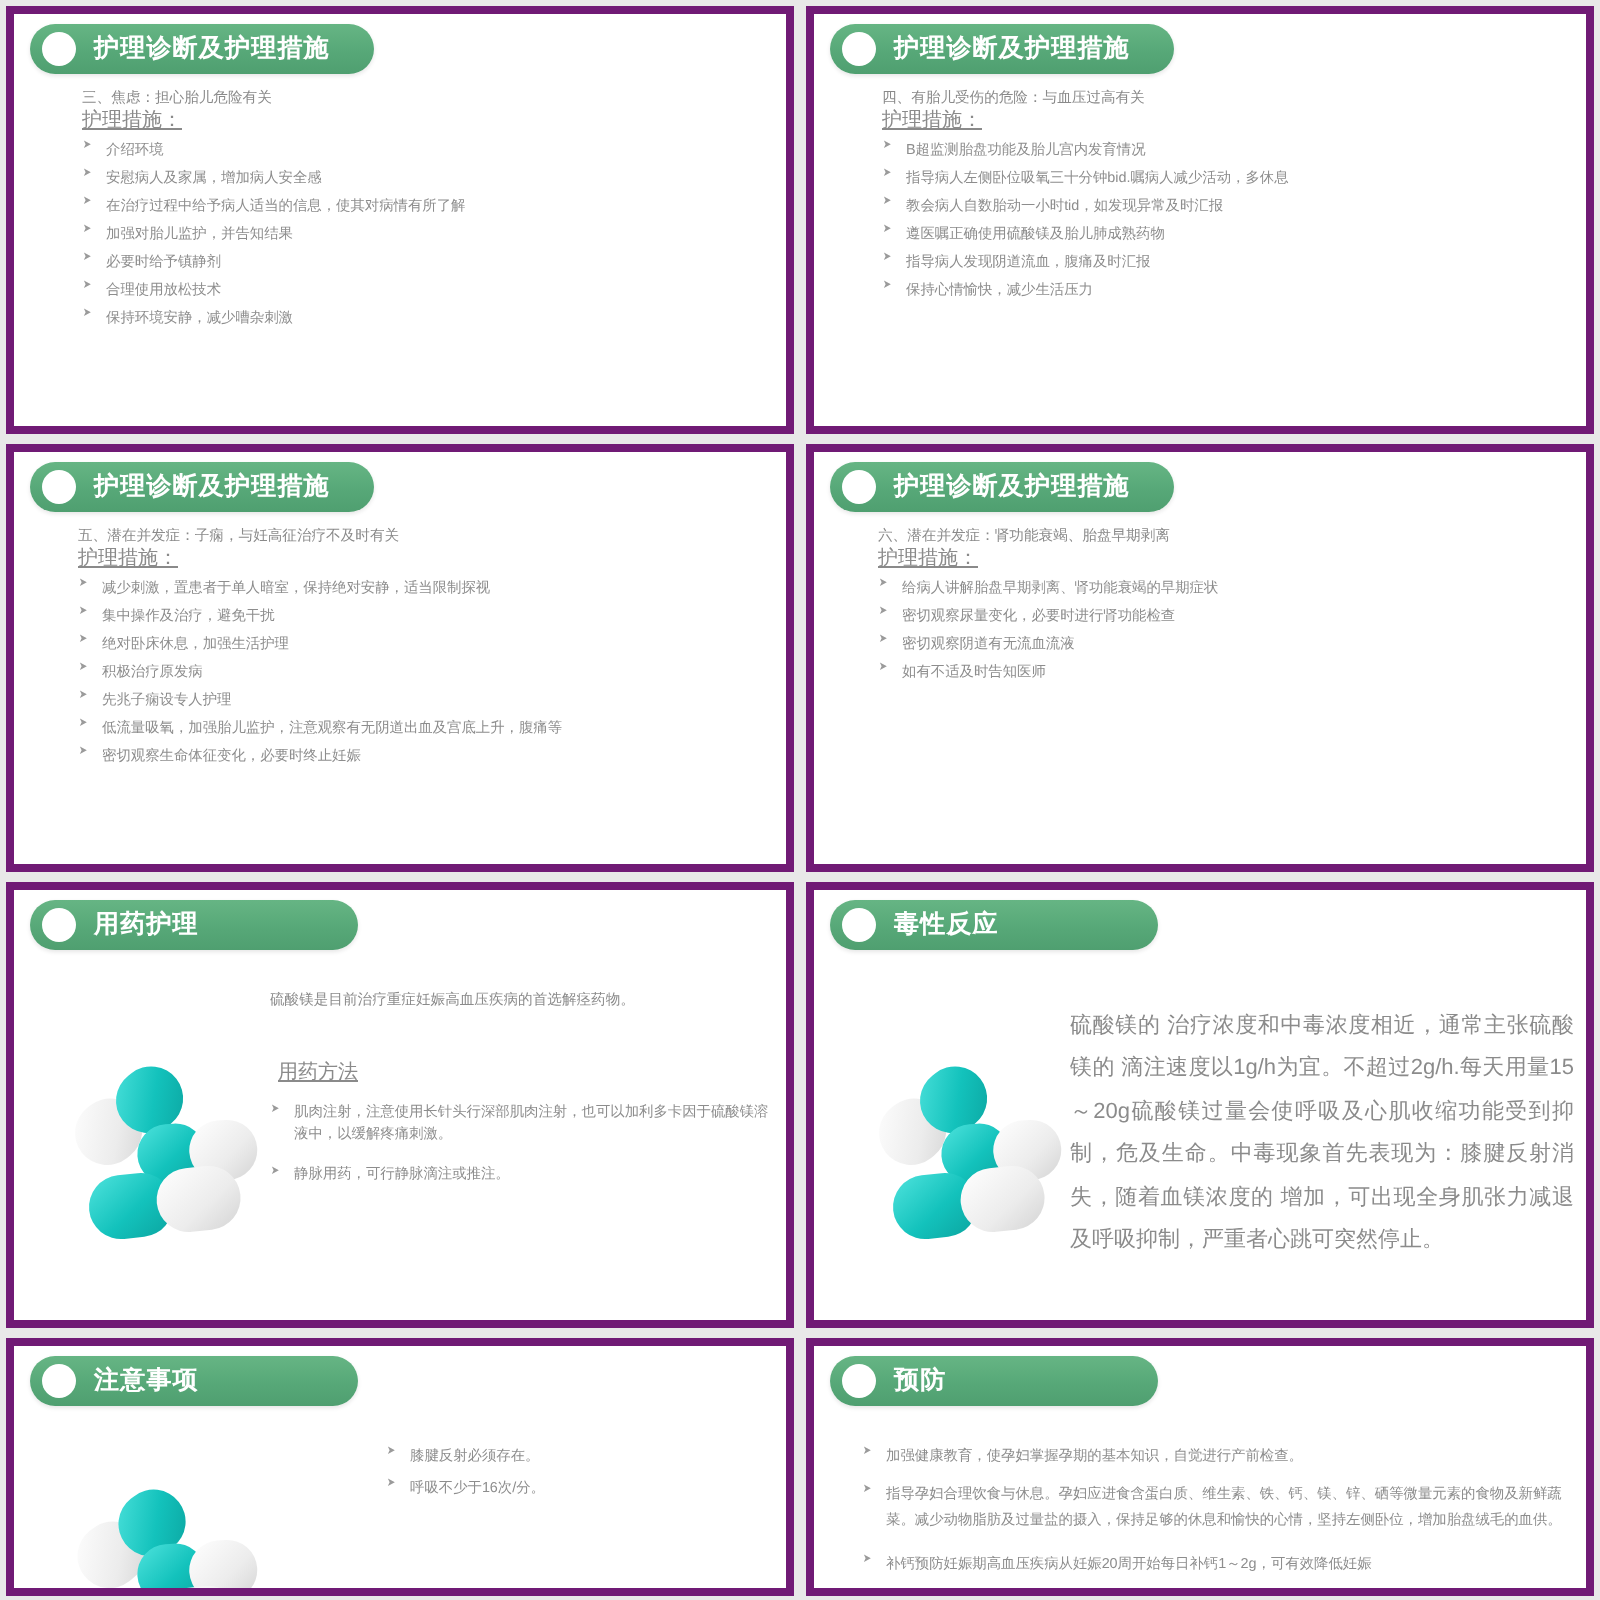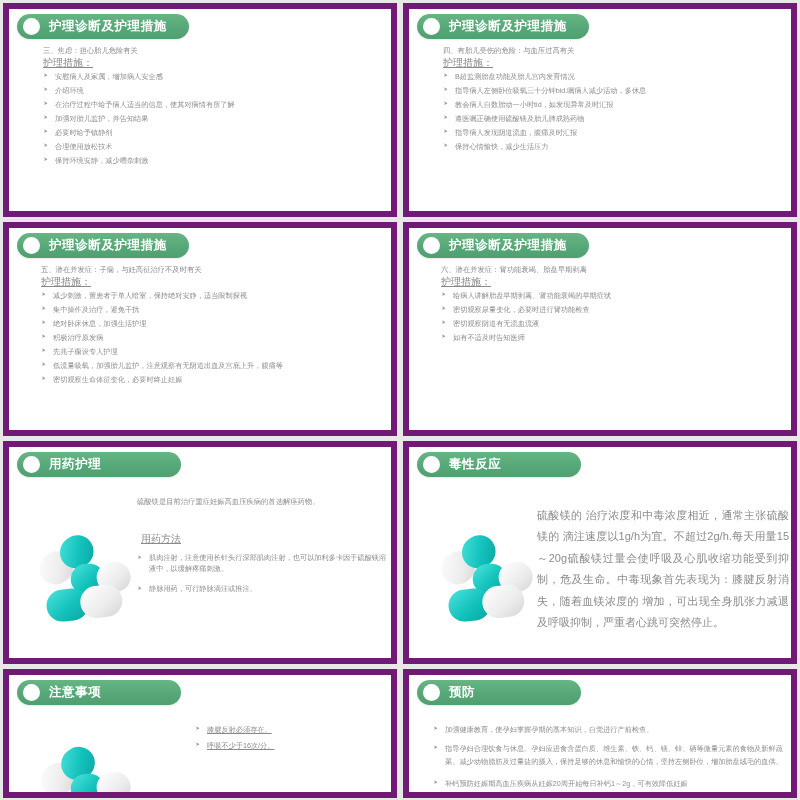--- a/index.html
+++ b/index.html
@@ -13,21 +13,21 @@
     width: 800px; height: 800px;
     display: grid;
     grid-template-columns: 400px 400px;
     grid-template-rows: 219px 219px 228px 134px;
     background: #e8e8e8;
   }
   .slide {
     background: #0f172a;
     position: relative;
     overflow: hidden;
-    border: 6px solid #701a75;
+    border: 4px solid #701a75;
     margin: 3px 3px 2px 3px;
   }
   .slide-inner {
     position: absolute;
     inset: 0;
     background: #ffffff;
   }
 
   
   .hdr {
@@ -139,22 +139,22 @@
   <div class="slide">
     <div class="slide-inner">
       <div class="hdr">
         <span class="hdr-dot"></span>
         <span class="hdr-title">护理诊断及护理措施</span>
       </div>
       <div class="body txt-a">
         <div class="lead">三、焦虑：担心胎儿危险有关</div>
         <div class="sub">护理措施：</div>
         <ul class="bullets">
+          <li>介绍环境</li>
           <li>安慰病人及家属，增加病人安全感</li>
-          <li>介绍环境</li>
           <li>在治疗过程中给予病人适当的信息，使其对病情有所了解</li>
           <li>加强对胎儿监护，并告知结果</li>
           <li>必要时给予镇静剂</li>
           <li>合理使用放松技术</li>
           <li>保持环境安静，减少嘈杂刺激</li>
         </ul>
       </div>
     </div>
   </div>
 
@@ -308,21 +308,21 @@
         <g transform="translate(44,30) rotate(-4 30 20)">
           <rect x="0" y="0" width="34" height="30" rx="15" fill="url(#tealA)"></rect>
           <rect x="26" y="0" width="34" height="30" rx="15" fill="url(#whiteA)"></rect>
         </g>
         <g transform="translate(20,54) rotate(-6 40 22)">
           <rect x="0" y="0" width="42" height="32" rx="16" fill="url(#tealA)"></rect>
           <rect x="34" y="0" width="42" height="32" rx="16" fill="url(#whiteA)"></rect>
         </g>
       </svg>
 
-      <div class="body" style="left:186px; top:50px; width:204px;text-decoration:underline;">
+      <div class="body" style="left:186px; top:50px; width:204px;">
         <ul class="bullets">
           <li style="margin-bottom:7px;">膝腱反射必须存在。</li>
           <li style="margin-bottom:7px;">呼吸不少于16次/分。</li>
         </ul>
       </div>
     </div>
   </div>
 
   <div class="slide">
     <div class="slide-inner">

